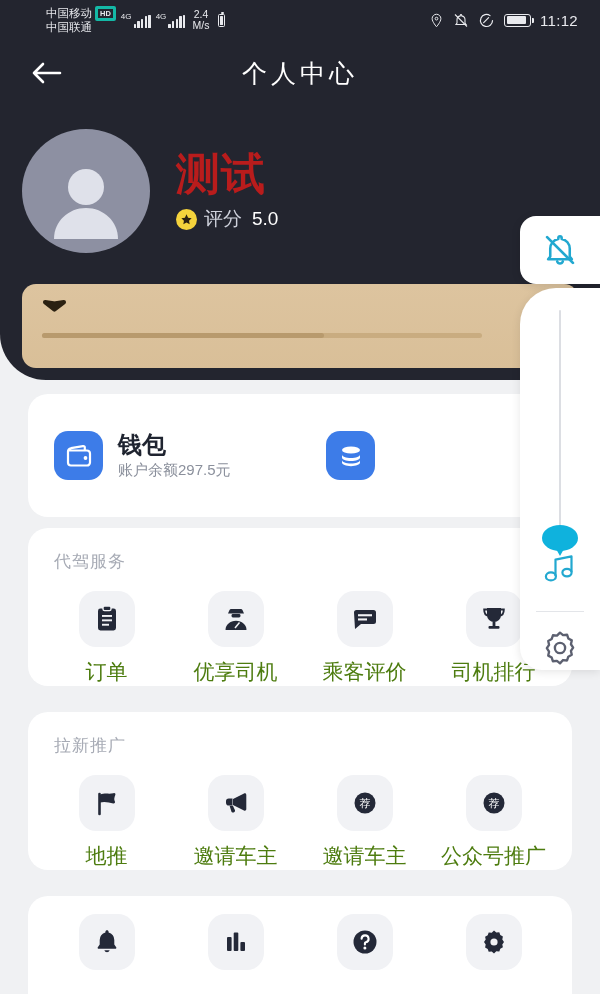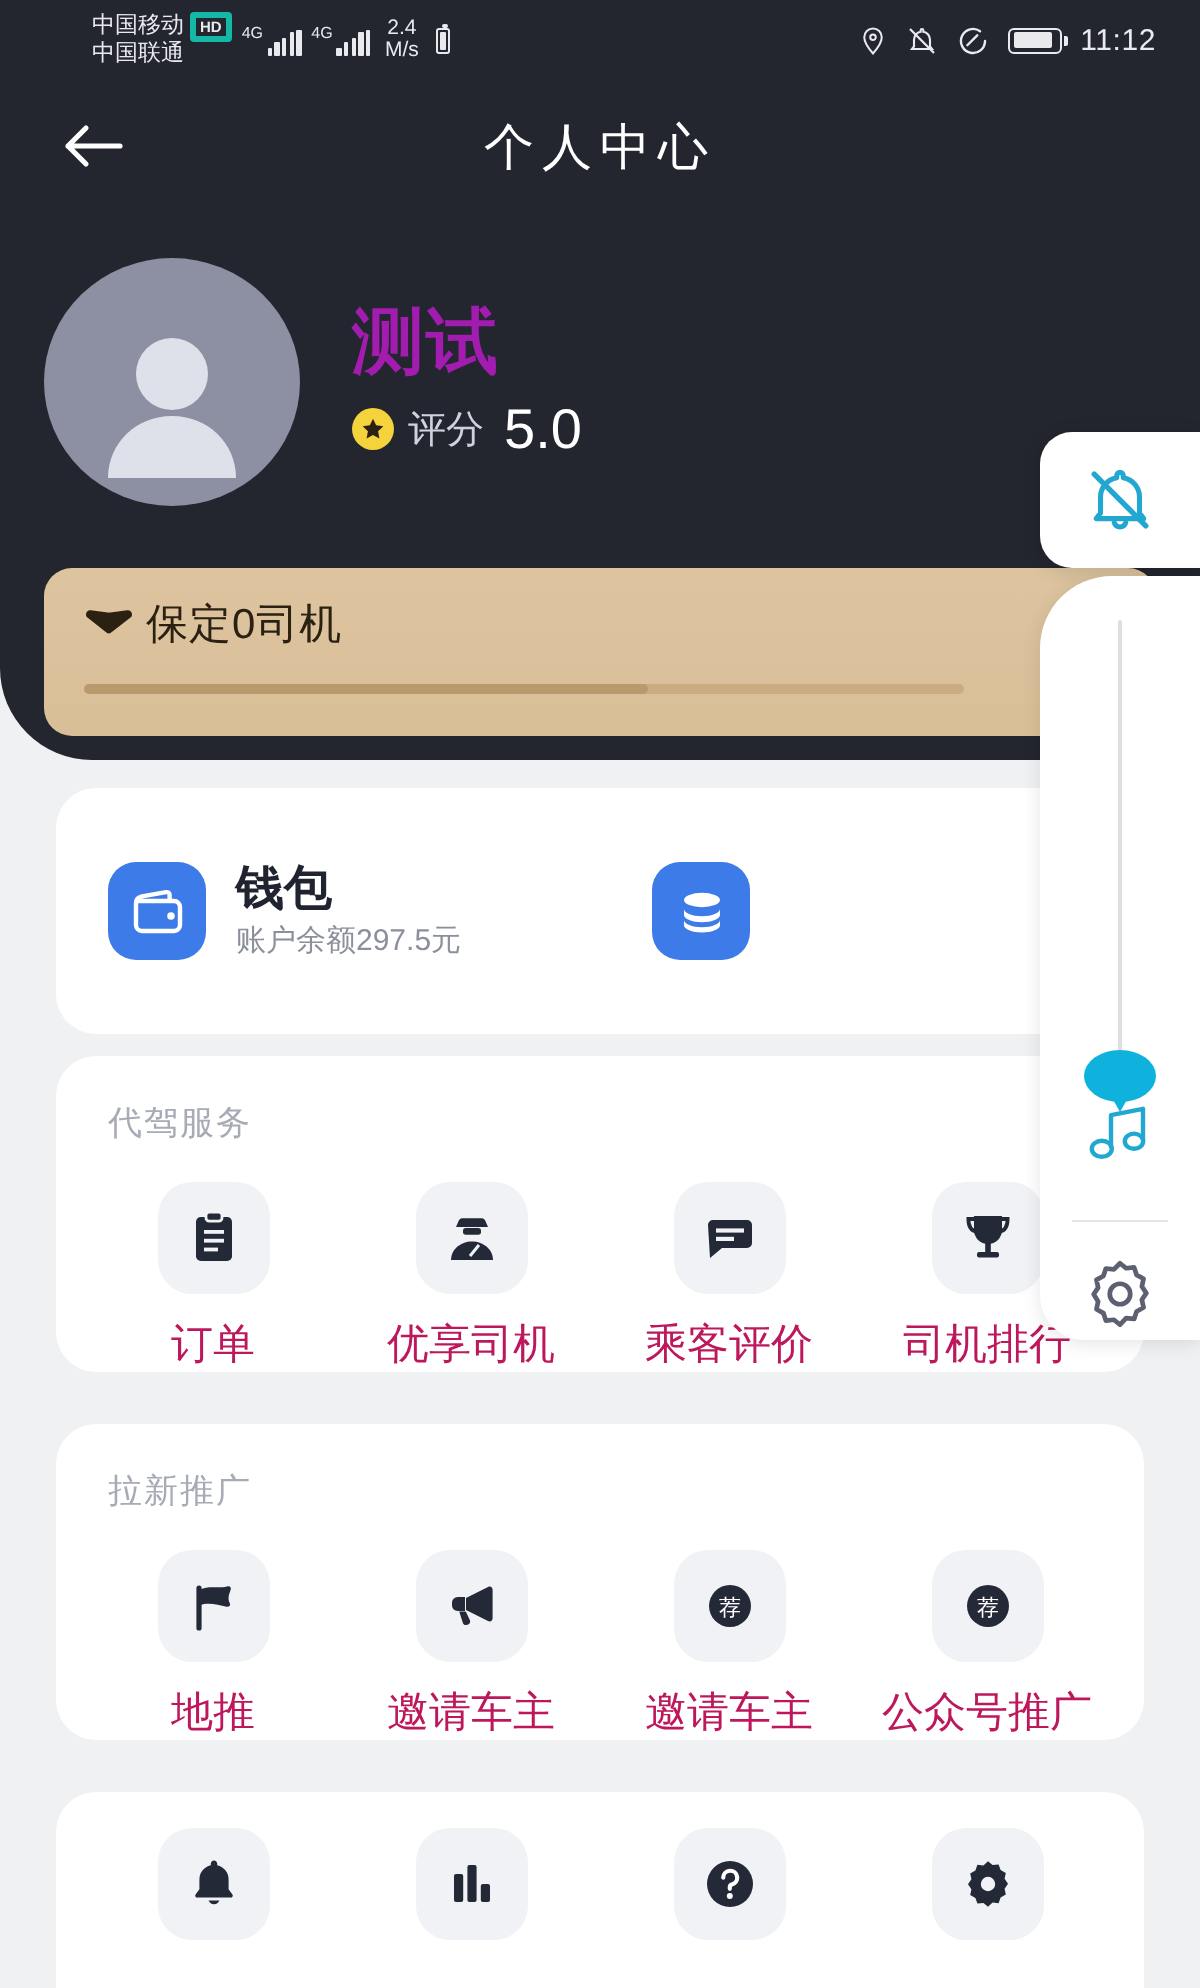--- a/index.html
+++ b/index.html
@@ -74,28 +74,28 @@
     position:absolute; left:0; top:128px; width:600px; height:126px;
     z-index:10; display:flex; align-items:center; padding-left:22px;
   }
   .avatar{
     width:128px;height:124px;border-radius:50%;
     background:#8d90a2; display:flex; align-items:flex-end; justify-content:center;
     overflow:hidden; flex:none;
   }
   .avatar svg{ margin-bottom:14px; }
   .pinfo{ margin-left:26px; }
-  .pname{ color:#a21caf; font-size:36px; font-weight:700; line-height:1.1; letter-spacing:1px;}
+  .pname{ color:#b91c1c; font-size:44px; font-weight:700; line-height:1.1; letter-spacing:1px;}
   .prate{ display:flex; align-items:center; gap:7px; margin-top:8px;}
   .star-badge{
     width:21px;height:21px;border-radius:50%;background:#f5d33c;
     display:flex;align-items:center;justify-content:center; flex:none;
   }
   .prate-text{ color:#cfd2dc; font-size:19px; }
-  .prate-val{ color:#ffffff; font-size:28px; margin-left:3px; }
+  .prate-val{ color:#ffffff; font-size:19px; margin-left:3px; }
 
   
   .vipcard{
     position:absolute; left:22px; top:284px; width:556px; height:84px;
     background:linear-gradient(180deg,#ddc49f 0%,#d9bf98 100%);
     border-radius:14px; z-index:5; padding:14px 20px 0 20px;
   }
   .vip-row{ display:flex; align-items:center; justify-content:space-between; }
   .vip-left{ display:flex; align-items:center; gap:6px; }
   .vip-title{ color:#2b2112; font-size:21px; letter-spacing:.5px;}
@@ -126,21 +126,21 @@
   .wlabel{ color:#1f2430; font-size:24px; font-weight:700; line-height:1.15;}
   .wsub{ color:#8b909c; font-size:15px; margin-top:3px;}
 
   
   .grid{ display:flex; padding:18px 14px 0 14px; }
   .gitem{ width:25%; display:flex; flex-direction:column; align-items:center; cursor:pointer;}
   .gicon{
     width:56px;height:56px;border-radius:17px;background:#f1f2f5;
     display:flex;align-items:center;justify-content:center;
   }
-  .glabel{ margin-top:11px; color:#be185d; font-size:21px; white-space:nowrap; }
+  .glabel{ margin-top:11px; color:#4d7c0f; font-size:21px; white-space:nowrap; }
 
   #service-card{ top:528px; height:158px; }
   #promo-card{ top:712px; height:158px; }
   #other-card{ top:896px; height:160px; }
 
   
   .fab-bell{
     position:absolute; right:0px; top:216px; width:80px; height:68px;
     background:#ffffff; border-radius:16px 0 0 16px; z-index:40;
     display:flex; align-items:center; justify-content:center;
@@ -260,21 +260,20 @@
     </div>
   </div>
 </div>
 
 <div class="vipcard">
   <div class="vip-row">
     <div class="vip-left">
       <svg width="25" height="19" viewBox="0 0 25 19">
         <path d="M1 4.2c0-1.3 1.1-2.3 2.4-2.1l8.4 1.2c.5.1 1 .1 1.4 0l8.4-1.2c1.3-.2 2.4.8 2.4 2.1 0 .7-.3 1.3-.9 1.7l-9.5 7.4c-.7.6-1.7.6-2.4 0L1.9 5.9C1.3 5.5 1 4.9 1 4.2z" fill="#2b2112"></path>
       </svg>
-      <span class="vip-title">保定0司机</span>
     </div>
     <div class="vip-right">0</div>
   </div>
   <div class="vip-bar">
       <i style="width: 64%;"></i>
     </div>
 </div>
 
 <div class="card" id="wallet-card">
   <div class="wcell">

